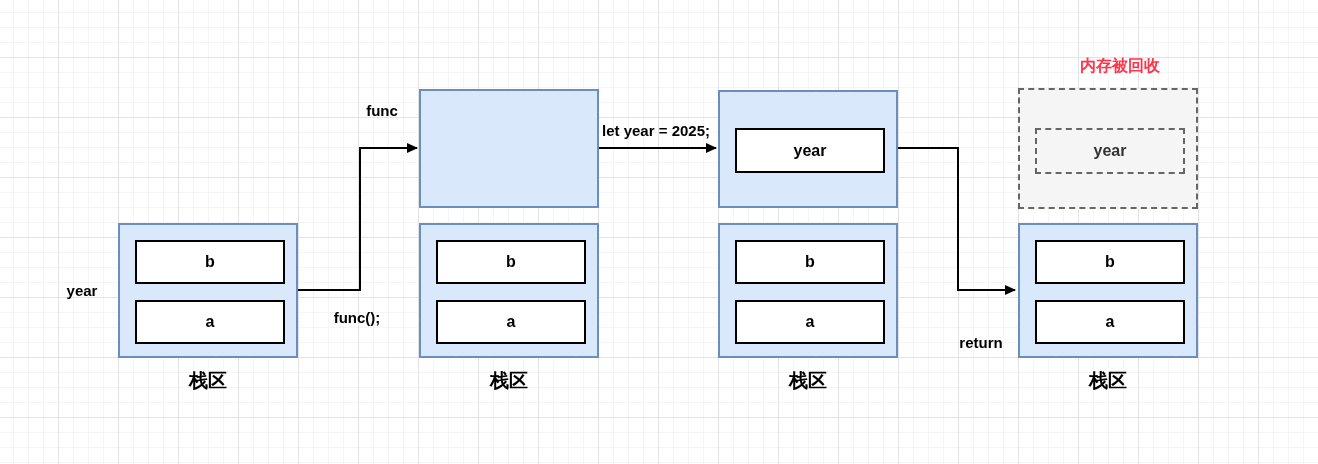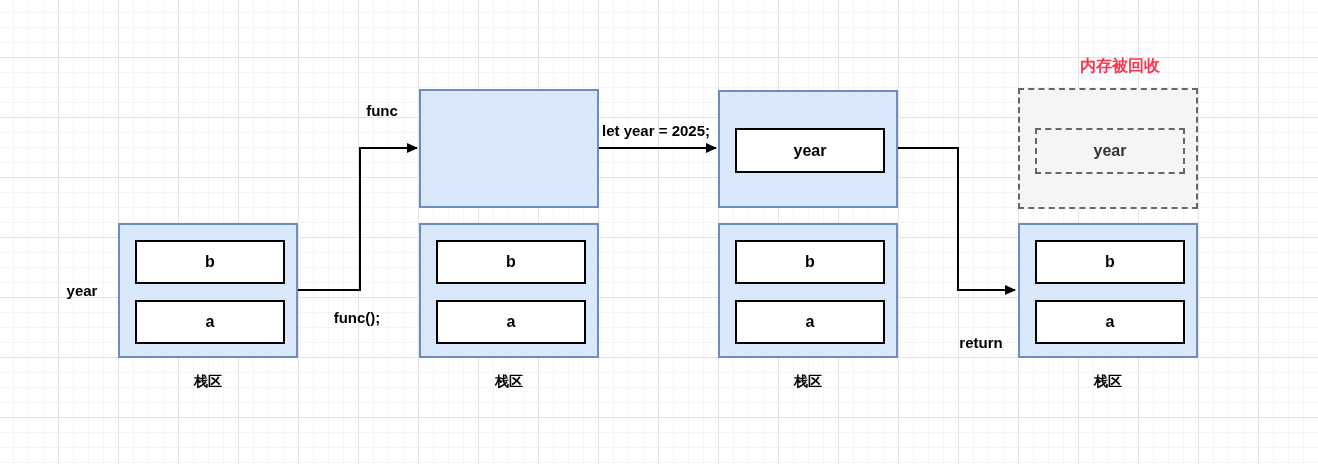--- a/index.html
+++ b/index.html
@@ -39,21 +39,21 @@
   .cell.single{top:36px; height:45px;}
   .cell.freed-cell{
     top:38px; height:46px; background:var(--freed-fill);
     border:2px dashed var(--freed-border); color:var(--freed-text);
   }
   .lbl{
     position:absolute; transform:translateX(-50%);
     white-space:nowrap; text-align:center;
     font-size:15px; font-weight:bold; color:var(--text); line-height:18px;
   }
-  .lbl.big{font-size:14px;}
+  .lbl.big{font-size:19px;}
   .lbl.red{font-size:16px; color:var(--freed-note);}
   .connector-layer{position:absolute; left:0; top:0; pointer-events:none;}
   .connector{stroke:var(--arrow); stroke-width:2; fill:none; pointer-events:stroke;}
   .arrowhead{fill:var(--arrow);}
 </style>
 </head>
 <body>
 
 <div class="canvas">
 

